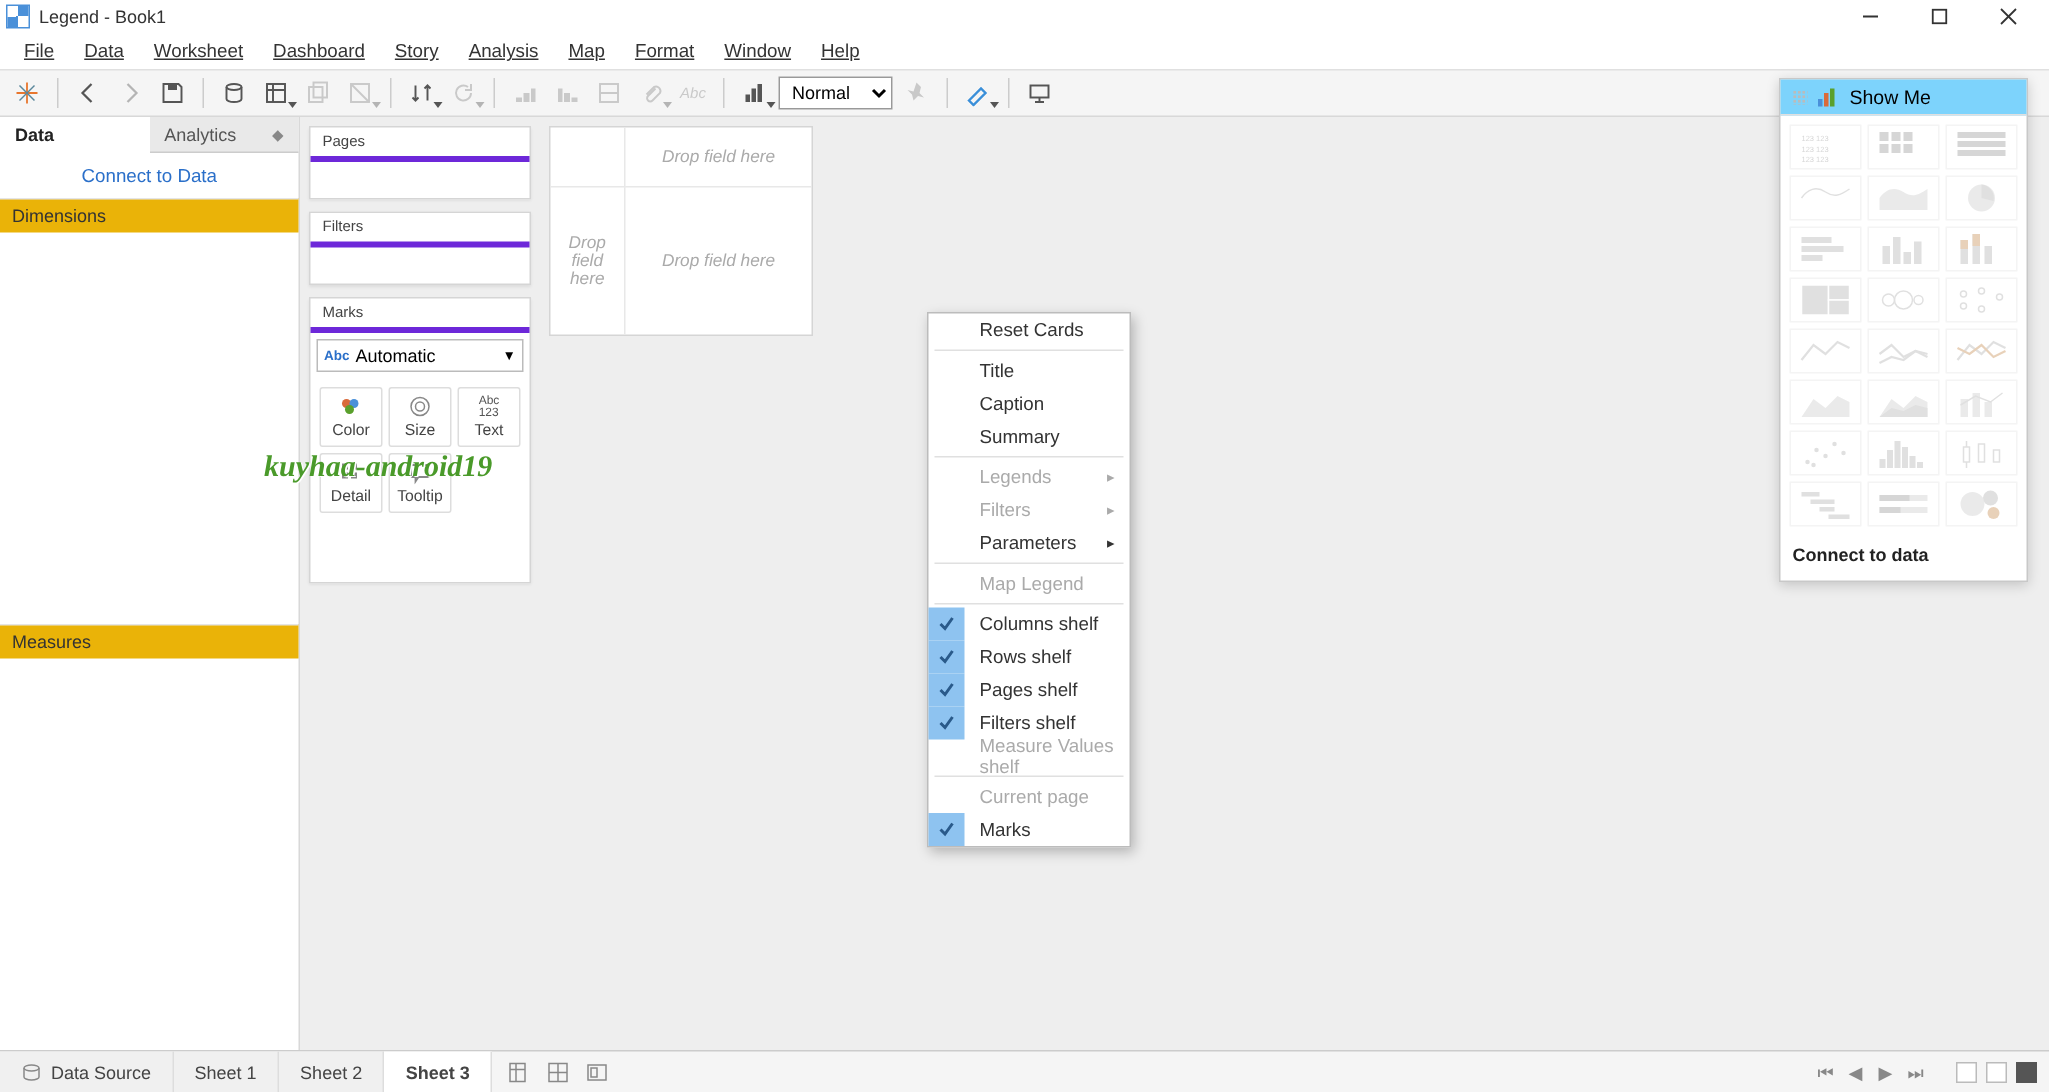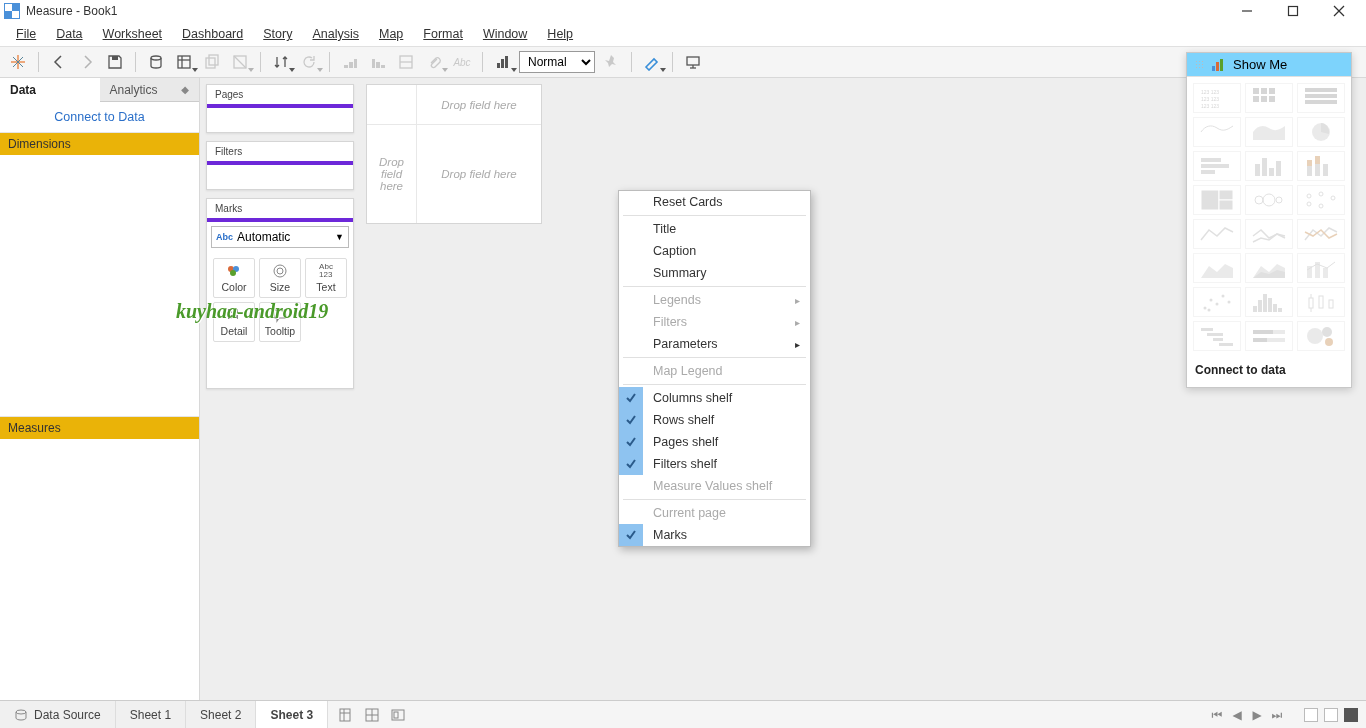--- a/index.html
+++ b/index.html
@@ -49,21 +49,21 @@
 .canvaswrap { flex: 1; background: #eee; position: relative; display: flex; flex-direction: column; }
 .shelfrow { display: flex; align-items: center; height: 30px; background: #fff; border: 1px solid #d5d5d5; margin: 4px 6px 0 6px; font-size: 12px; color: #555; }
 .shelfrow .shelf-label { display: flex; align-items: center; gap: 6px; padding: 0 10px; width: 90px; }
 .shelf-icon { width: 14px; height: 14px; display: inline-block; }
 .dropzone { background: #fff; border: 1px solid #d5d5d5; margin: 6px; width: 176px; height: 140px; display: grid; grid-template-columns: 50px 1fr; grid-template-rows: 40px 1fr; font-size: 11.5px; color: #aaa; font-style: italic; }
 .dropzone > div { display: flex; align-items: center; justify-content: center; border-right: 1px solid #e8e8e8; border-bottom: 1px solid #e8e8e8; text-align: center; padding: 4px; }
 .dropzone > div:nth-child(2), .dropzone > div:nth-child(4) { border-right: none; }
 .dropzone > div:nth-child(3), .dropzone > div:nth-child(4) { border-bottom: none; }
 
 
-.ctxmenu { position: absolute; left: 618px; top: 190px; width: 193px; background: #fff; border: 1px solid #bcbcbc; box-shadow: 2px 3px 8px rgba(0,0,0,0.25); font-size: 12.5px; color: #333; z-index: 50; }
+.ctxmenu { position: absolute; left: 618px; top: 208px; width: 136px; background: #fff; border: 1px solid #bcbcbc; box-shadow: 2px 3px 8px rgba(0,0,0,0.25); font-size: 12.5px; color: #333; z-index: 50; }
 .ctxitem { height: 22px; display: flex; align-items: center; padding: 0 10px 0 34px; position: relative; }
 .ctxitem.disabled { color: #aaa; }
 .ctxsep { height: 1px; background: #e0e0e0; margin: 2px 4px; }
 .ctxitem .sub { margin-left: auto; font-size: 10px; }
 .ctxitem .chk { position: absolute; left: 0; top: 0; width: 24px; height: 22px; background: #8ec3f0; display: flex; align-items: center; justify-content: center; color: #2a5a8a; }
 .ctxitem .chk svg { width: 12px; height: 12px; stroke: #2a5a8a; stroke-width: 2; fill: none; }
 
 
 .showme { position: absolute; right: 14px; top: 52px; width: 166px; background: #fff; border: 1px solid #c8c8c8; box-shadow: 0 2px 8px rgba(0,0,0,0.18); z-index: 40; }
 .showme-head { height: 24px; display: flex; align-items: center; gap: 6px; padding: 0 8px; font-size: 13px; border-bottom: 1px solid #e0e0e0; background: #7dd3fc; }
@@ -87,21 +87,21 @@
 .watermark { position: absolute; left: 176px; top: 300px; font-size: 20px; font-weight: 700; color: #4a9a2a; font-style: italic; z-index: 30; text-shadow: 1px 1px 0 #fff; pointer-events: none; font-family: cursive; }
 .watermark::before { content: ""; }
 
 .icon-abc { font-size: 9px; color: #2a6fc9; font-weight: 600; }
 </style>
 </head>
 <body>
 
 <div class="titlebar">
   <div class="app-icon"></div>
-  <span>Measure - Book1</span>
+  <span>Legend - Book1</span>
   <div class="winbtns">
     <div class="winbtn">
         <svg viewBox="0 0 12 12">
           <line x1="1" y1="6" x2="11" y2="6"></line>
         </svg>
       </div>
     <div class="winbtn">
         <svg viewBox="0 0 12 12">
           <rect x="1.5" y="1.5" width="9" height="9"></rect>
         </svg>

